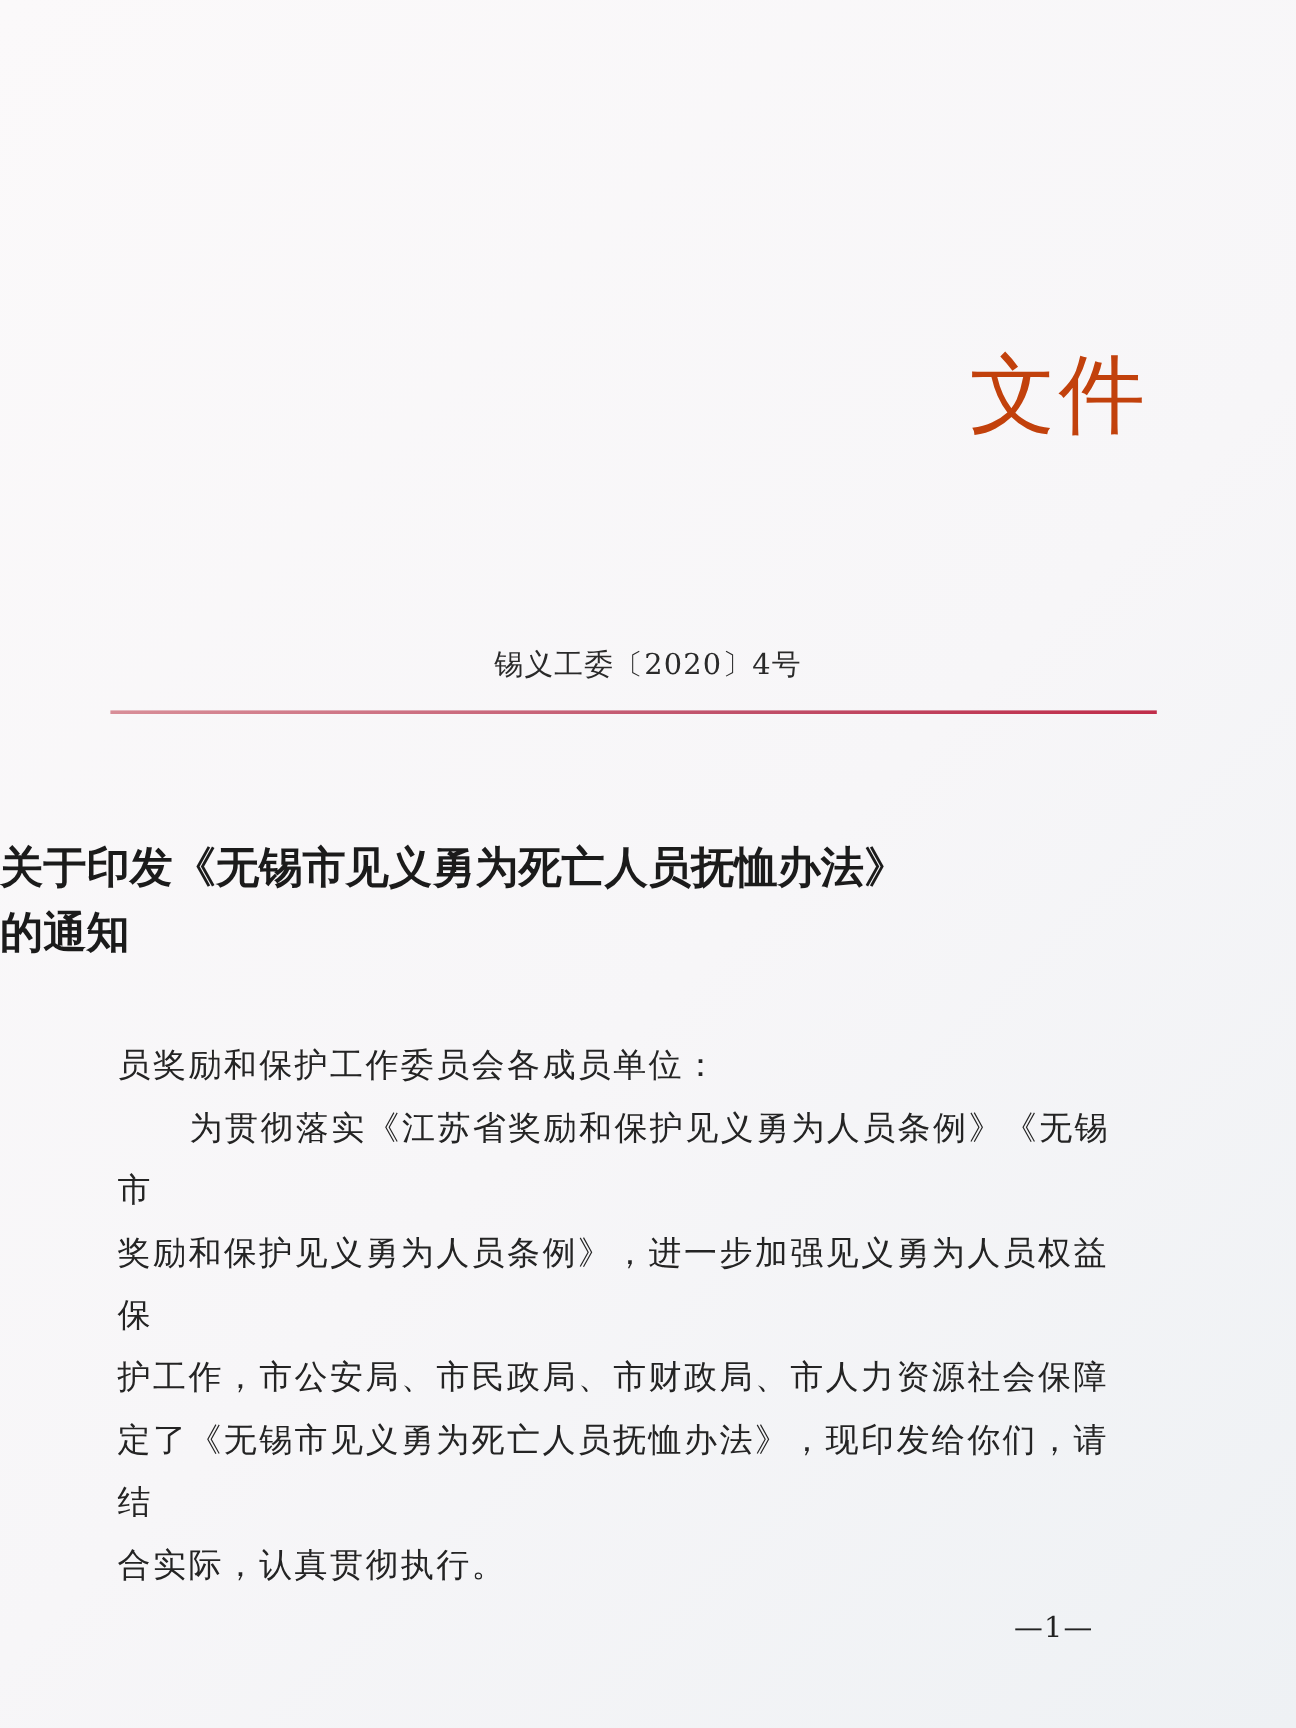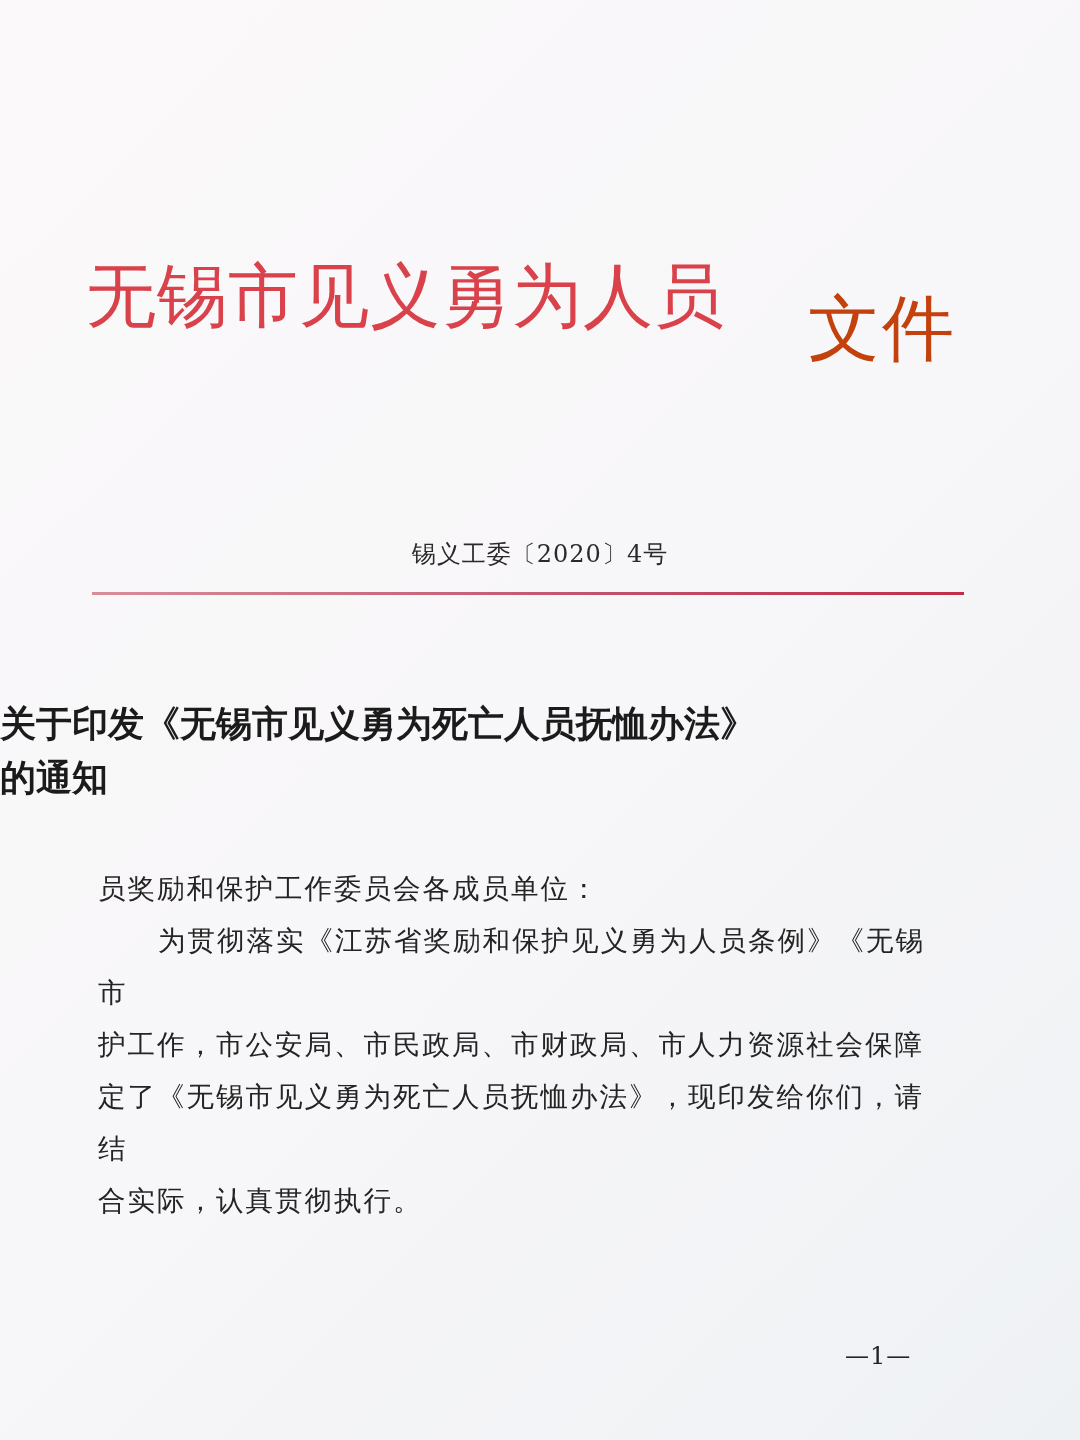--- a/index.html
+++ b/index.html
@@ -43,33 +43,33 @@
     .indent { text-indent: 60px; }
     .page-num {
       position: absolute; left: 845px; top: 1342px;
       font-size: 24px; color: #222; letter-spacing: 1px;
     }
   </style>
 </head>
 <body>
 
 <div class="masthead">
-  <div class="masthead-line">无锡市见义勇为人员</div>
 </div>
 <div class="masthead-suffix">文件</div>
 
 <div class="doc-number">锡义工委〔2020〕4号</div>
 <div class="red-rule"></div>
 
 <div class="title">
   <div>关于印发《无锡市见义勇为死亡人员抚恤办法》</div>
   <div>的通知</div>
 </div>
 
 <div class="body">
   <p>员奖励和保护工作委员会各成员单位：</p>
   <p class="indent">为贯彻落实《江苏省奖励和保护见义勇为人员条例》《无锡市</p>
+  <p>奖励和保护见义勇为人员条例》，进一步加强见义勇为人员权益保</p>
   <p>护工作，市公安局、市民政局、市财政局、市人力资源社会保障</p>
   <p>定了《无锡市见义勇为死亡人员抚恤办法》，现印发给你们，请结</p>
   <p>合实际，认真贯彻执行。</p>
 </div>
 
 <div class="page-num">—1—</div>
 
 </body></html>

